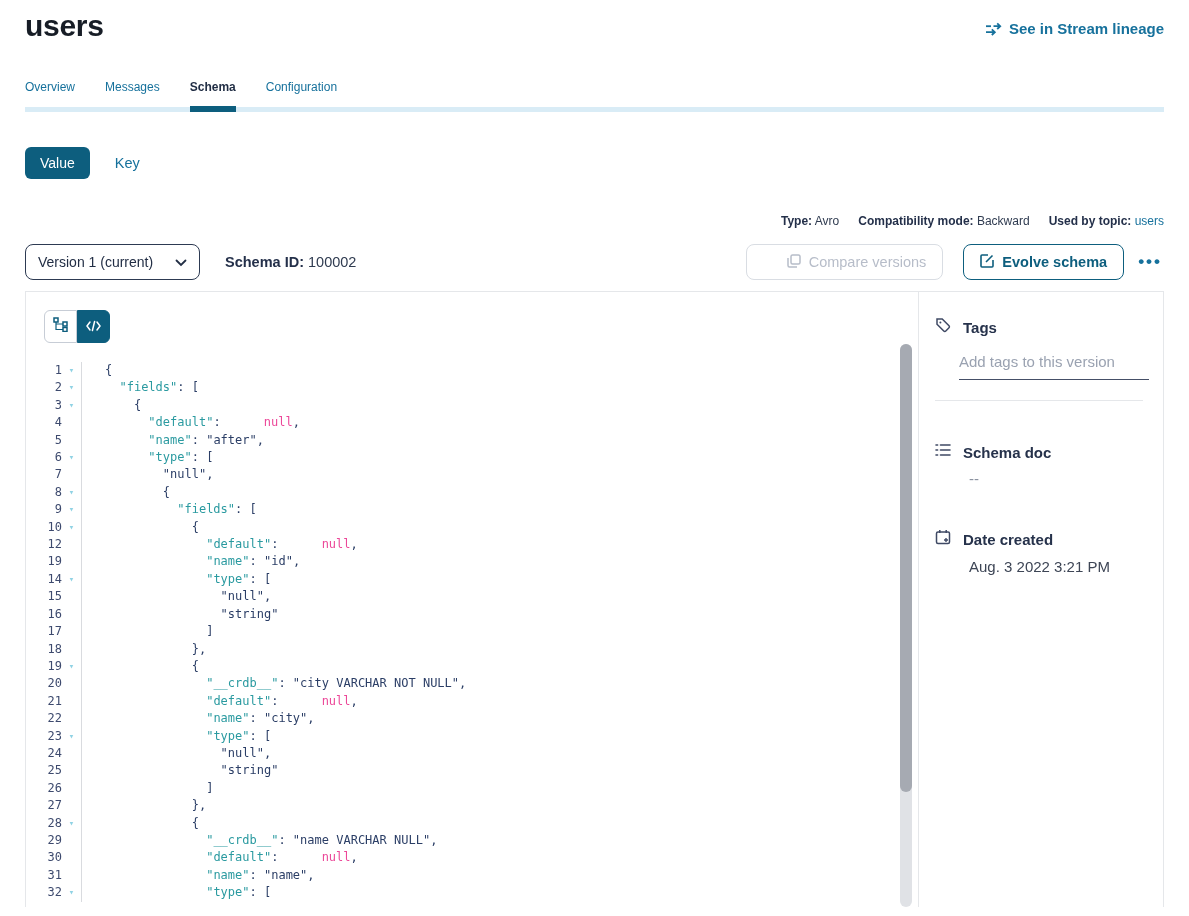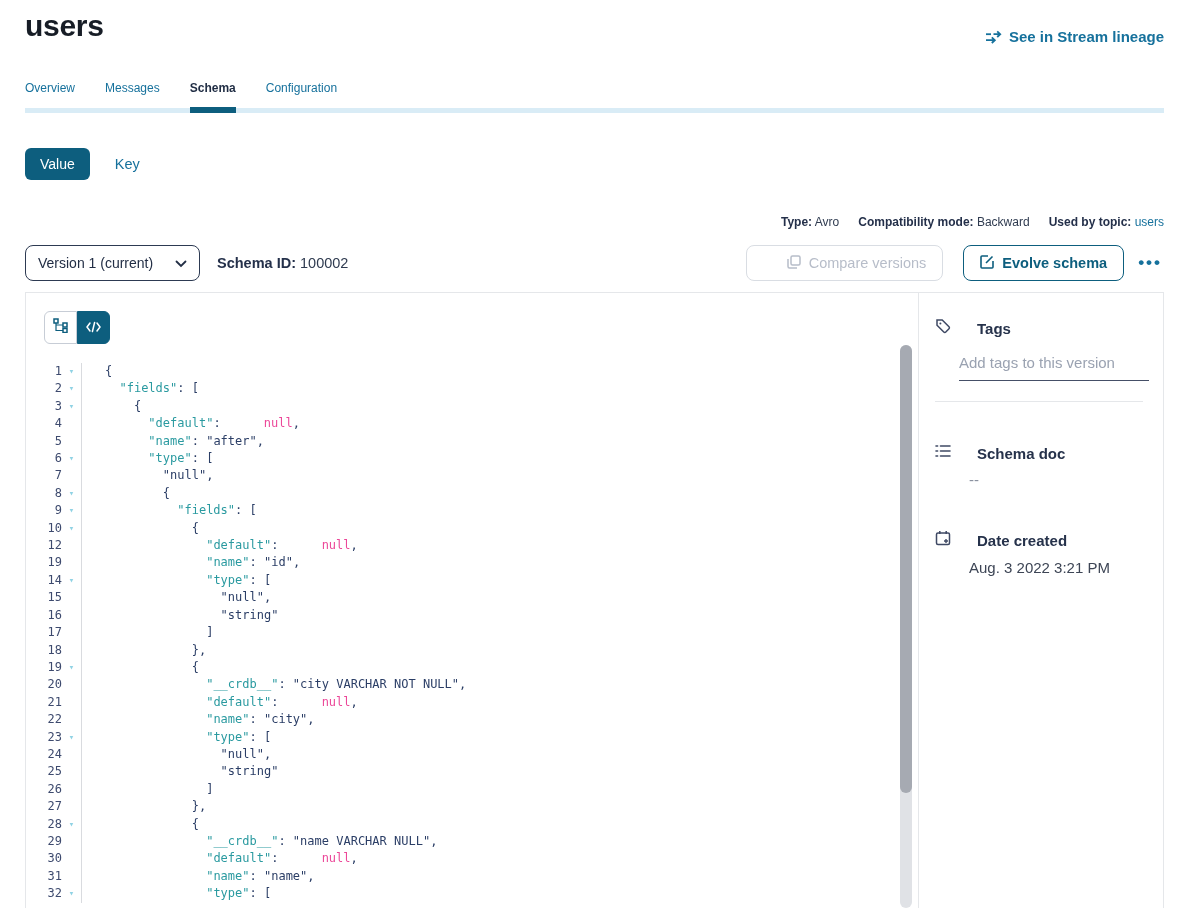--- a/index.html
+++ b/index.html
@@ -3,21 +3,21 @@
 <meta charset="utf-8">
 <style>
   * { margin:0; padding:0; box-sizing:border-box; }
   html,body { width:1189px; height:916px; overflow:hidden; background:#ffffff;
     font-family:"Liberation Sans", sans-serif; color:#2b3a55; }
   .page { padding:0 25px; }
 
   
   .header { display:flex; justify-content:space-between; align-items:flex-start; padding-top:8px; }
   .title { font-size:30px; font-weight:800; color:#171d26; letter-spacing:-0.3px; line-height:36px; }
-  .lineage-link { display:flex; align-items:center; gap:7px; margin-top:20px;
+  .lineage-link { display:flex; align-items:center; gap:7px; margin-top:12px;
     color:#16719c; font-size:15px; font-weight:700; cursor:pointer; }
   .lineage-link svg { display:block; }
 
   
   .tabs { margin-top:36px; display:flex; gap:30px; border-bottom:5px solid #d9ecf6; }
   .tab { font-size:12px; color:#16719c; padding-bottom:13px; position:relative; cursor:pointer; }
   .tab.active { color:#1f2c43; font-weight:600; }
   .tab.active::after { content:""; position:absolute; left:0; right:0; bottom:-5px; height:6px; background:#0d5e7e; }
 
   
@@ -30,21 +30,21 @@
   
   .meta-row { margin-top:35px; font-size:12px; color:#2f3b50; display:flex; gap:19px;justify-content:flex-end; }
   .meta-row b { color:#24304a; font-weight:700; }
   .meta-row .lnk { color:#16719c; cursor:pointer; }
 
   
   .version-row { margin-top:16px; display:flex; align-items:center; }
   .select { width:175px; height:36px; border:1px solid #2d3a52; border-radius:8px; display:flex;
     align-items:center; padding:0 12px; font-size:14px; color:#222e45; cursor:pointer; background:#fff; }
   .select .sel-label { flex:1; }
-  .schema-id { margin-left:17px; font-size:14.5px; color:#2f3b50; }
+  .schema-id { margin-left:25px; font-size:14.5px; color:#2f3b50; }
   .schema-id b { font-weight:700; color:#24304a; }
   .right-actions { margin-left:auto; display:flex; align-items:center; }
   .btn-outline { height:36px; border-radius:8px; display:flex; align-items:center; gap:8px;
     padding:0 16px; font-size:14.5px; background:#fff; cursor:pointer; font-family:inherit; }
   .btn-compare { border:1px solid #d9dde3; color:#b7bdc9; cursor:default;padding-left:40px; }
   .btn-evolve { border:1px solid #0d5e7e; color:#0d5e7e; font-weight:700; margin-left:20px; }
   .btn-more { border:none; background:none; color:#16719c; font-size:17px; font-weight:800;
     letter-spacing:2px; margin-left:12px; cursor:pointer; padding:4px 2px; }
 
   
@@ -69,21 +69,21 @@
   .tok-n { color:#ec4899;padding-left:36px; }
   .tok-p { color:#2b3e66; }
 
   .scrollbar-track { position:absolute; right:6px; top:52px; bottom:0; width:12px;
     background:#e0e2e6; border-radius:7px; }
   .scrollbar-thumb { position:absolute; top:0; left:0; width:12px; height:448px;
     background:#a6aab2; border-radius:7px; cursor:grab; }
 
   
   .sidebar { width:244px; flex:none; padding:25px 20px 0 16px; }
-  .sb-head { display:flex; align-items:center; gap:26px; color:#3f4964; }
+  .sb-head { display:flex; align-items:center; gap:12px; color:#3f4964; }
   .sb-title { font-size:15px; font-weight:700; color:#26324b; }
   .tags-input { display:block; width:190px; margin:16px 0 0 24px; border:none;
     border-bottom:1px solid #454f67; padding:0 0 9px 0; font-size:15px; color:#2f3b50;
     font-family:inherit; outline:none; background:transparent; }
   .tags-input::placeholder { color:#9aa2b1; }
   .sb-divider { height:1px; background:#e5e7ea; margin:20px 0 0 0; }
   .sb-section { margin-top:42px; }
   .sb-value { margin:9px 0 0 34px; font-size:15px; color:#3d4555; }
   .sb-value.muted { color:#8b92a0; }
 </style>

